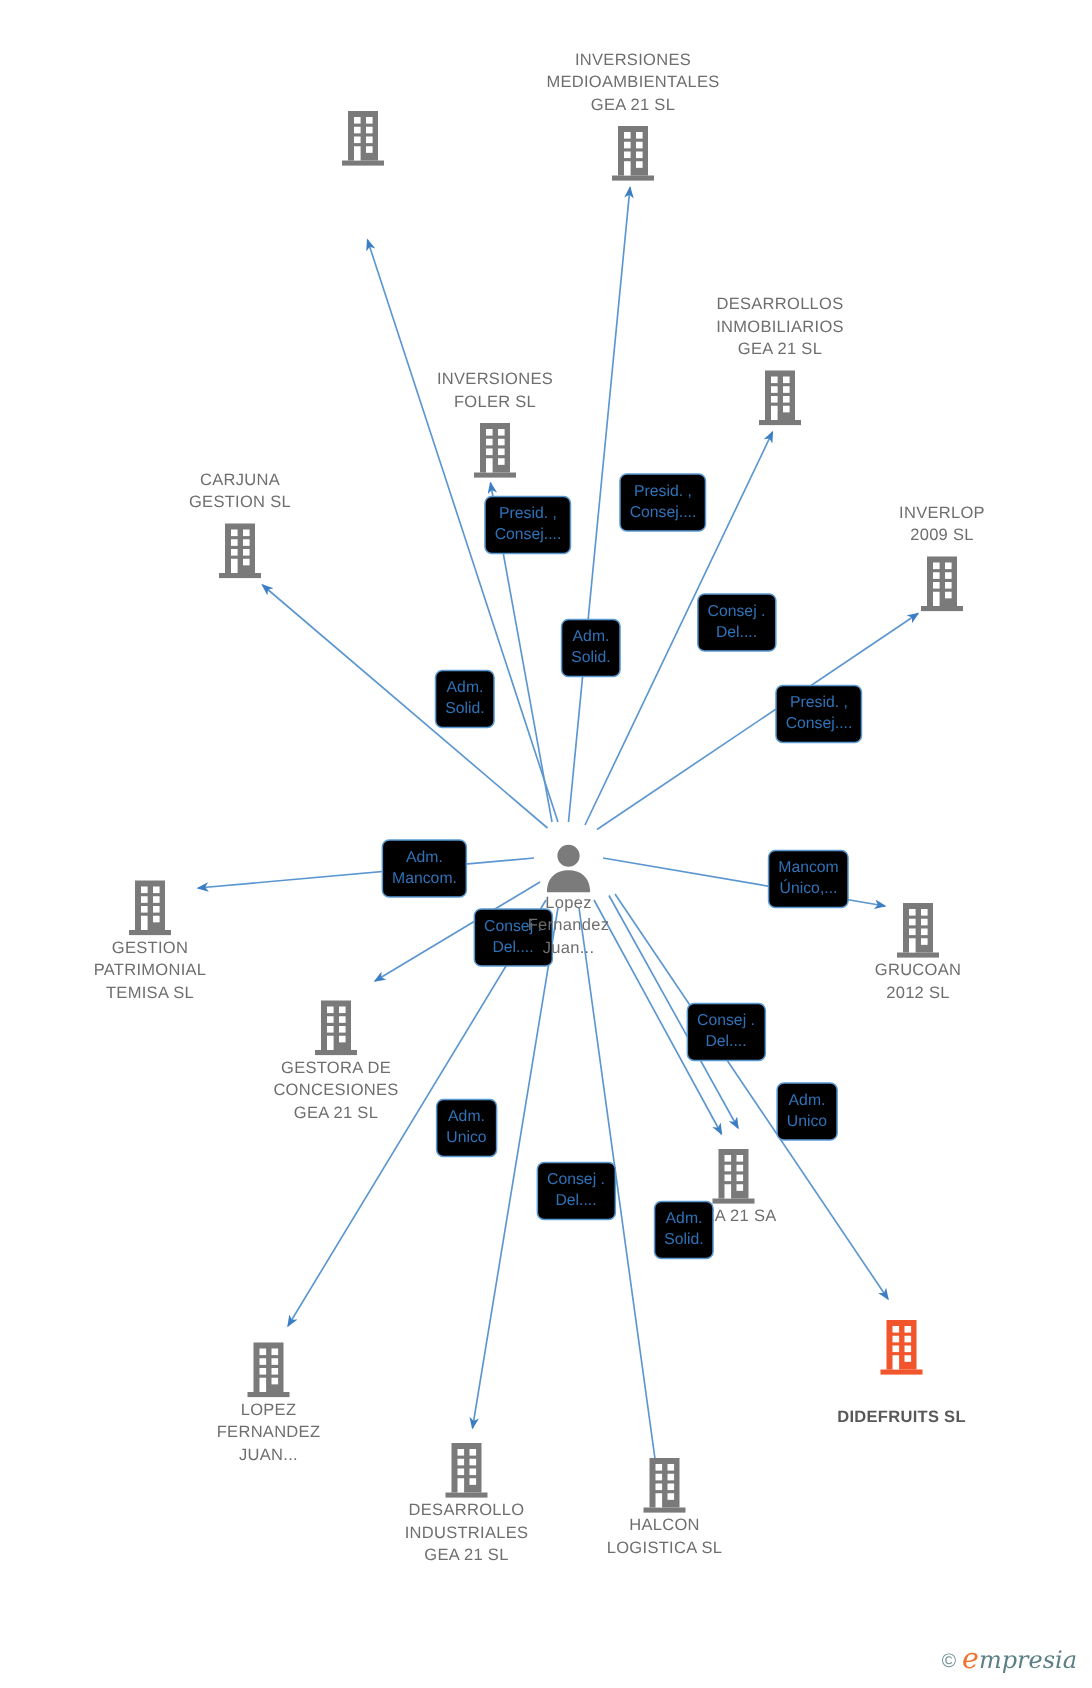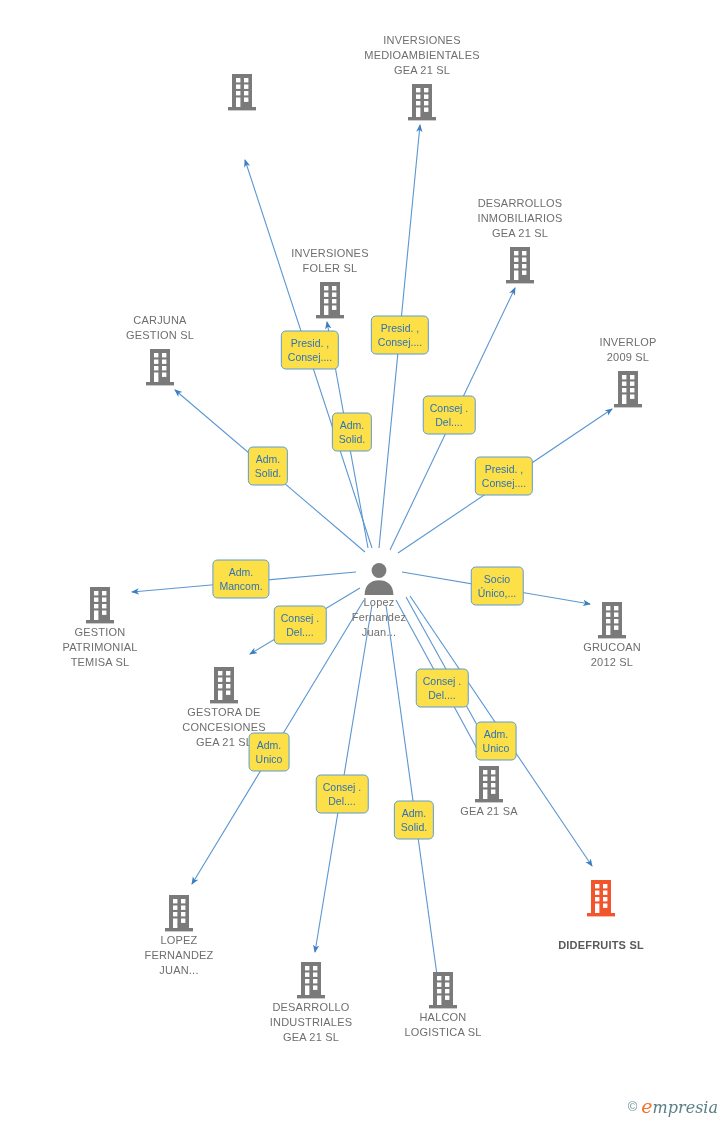--- a/index.html
+++ b/index.html
@@ -47,32 +47,33 @@
   .node .icon-wrap {
     height: 44px;
     display: flex;
     align-items: flex-end;
     justify-content: center;
   }
   .bldg { display:block; }
   .person { display:block; }
   .edge-label {
     position: absolute;
-    background: #fde047;
+    background: #000000;
     border: 1.4px solid #5b9bd5;
     border-radius: 5px;
     color: #2f72b8;
     font-size: 10.5px;
     line-height: 14px;
     text-align: center;
     padding: 4px 6px 5px 6px;
     white-space: pre-line;
     transform: translate(-50%, -50%);
     box-shadow: 0 0 0 0 rgba(0,0,0,0);
     font-family: "Liberation Sans", "DejaVu Sans", sans-serif;
+    margin-left: 42px;
   }
   #watermark {
     position: absolute;
     right: 10px;
     bottom: 8px;
     display: flex;
     align-items: center;
     gap: 4px;
     font-size: 15px;
     color: #5b7f86;
@@ -386,21 +387,21 @@
       <div class="edge-label" style="left: 310px; top: 350px;">Presid. ,
 Consej....</div>
       <div class="edge-label" style="left: 268px; top: 466px;">Adm.
 Solid.</div>
       <div class="edge-label" style="left: 449px; top: 415px;">Consej .
 Del....</div>
       <div class="edge-label" style="left: 504px; top: 476px;">Presid. ,
 Consej....</div>
       <div class="edge-label" style="left: 241px; top: 579px;">Adm.
 Mancom.</div>
-      <div class="edge-label" style="left: 497px; top: 586px;">Socio
+      <div class="edge-label" style="left: 497px; top: 586px;">Mancom
 Único,...</div>
       <div class="edge-label" style="left: 300px; top: 625px;">Consej .
 Del....</div>
       <div class="edge-label" style="left: 269px; top: 752px;">Adm.
 Unico</div>
       <div class="edge-label" style="left: 342px; top: 794px;">Consej .
 Del....</div>
       <div class="edge-label" style="left: 414px; top: 820px;">Adm.
 Solid.</div>
       <div class="edge-label" style="left: 442px; top: 688px;">Consej .

